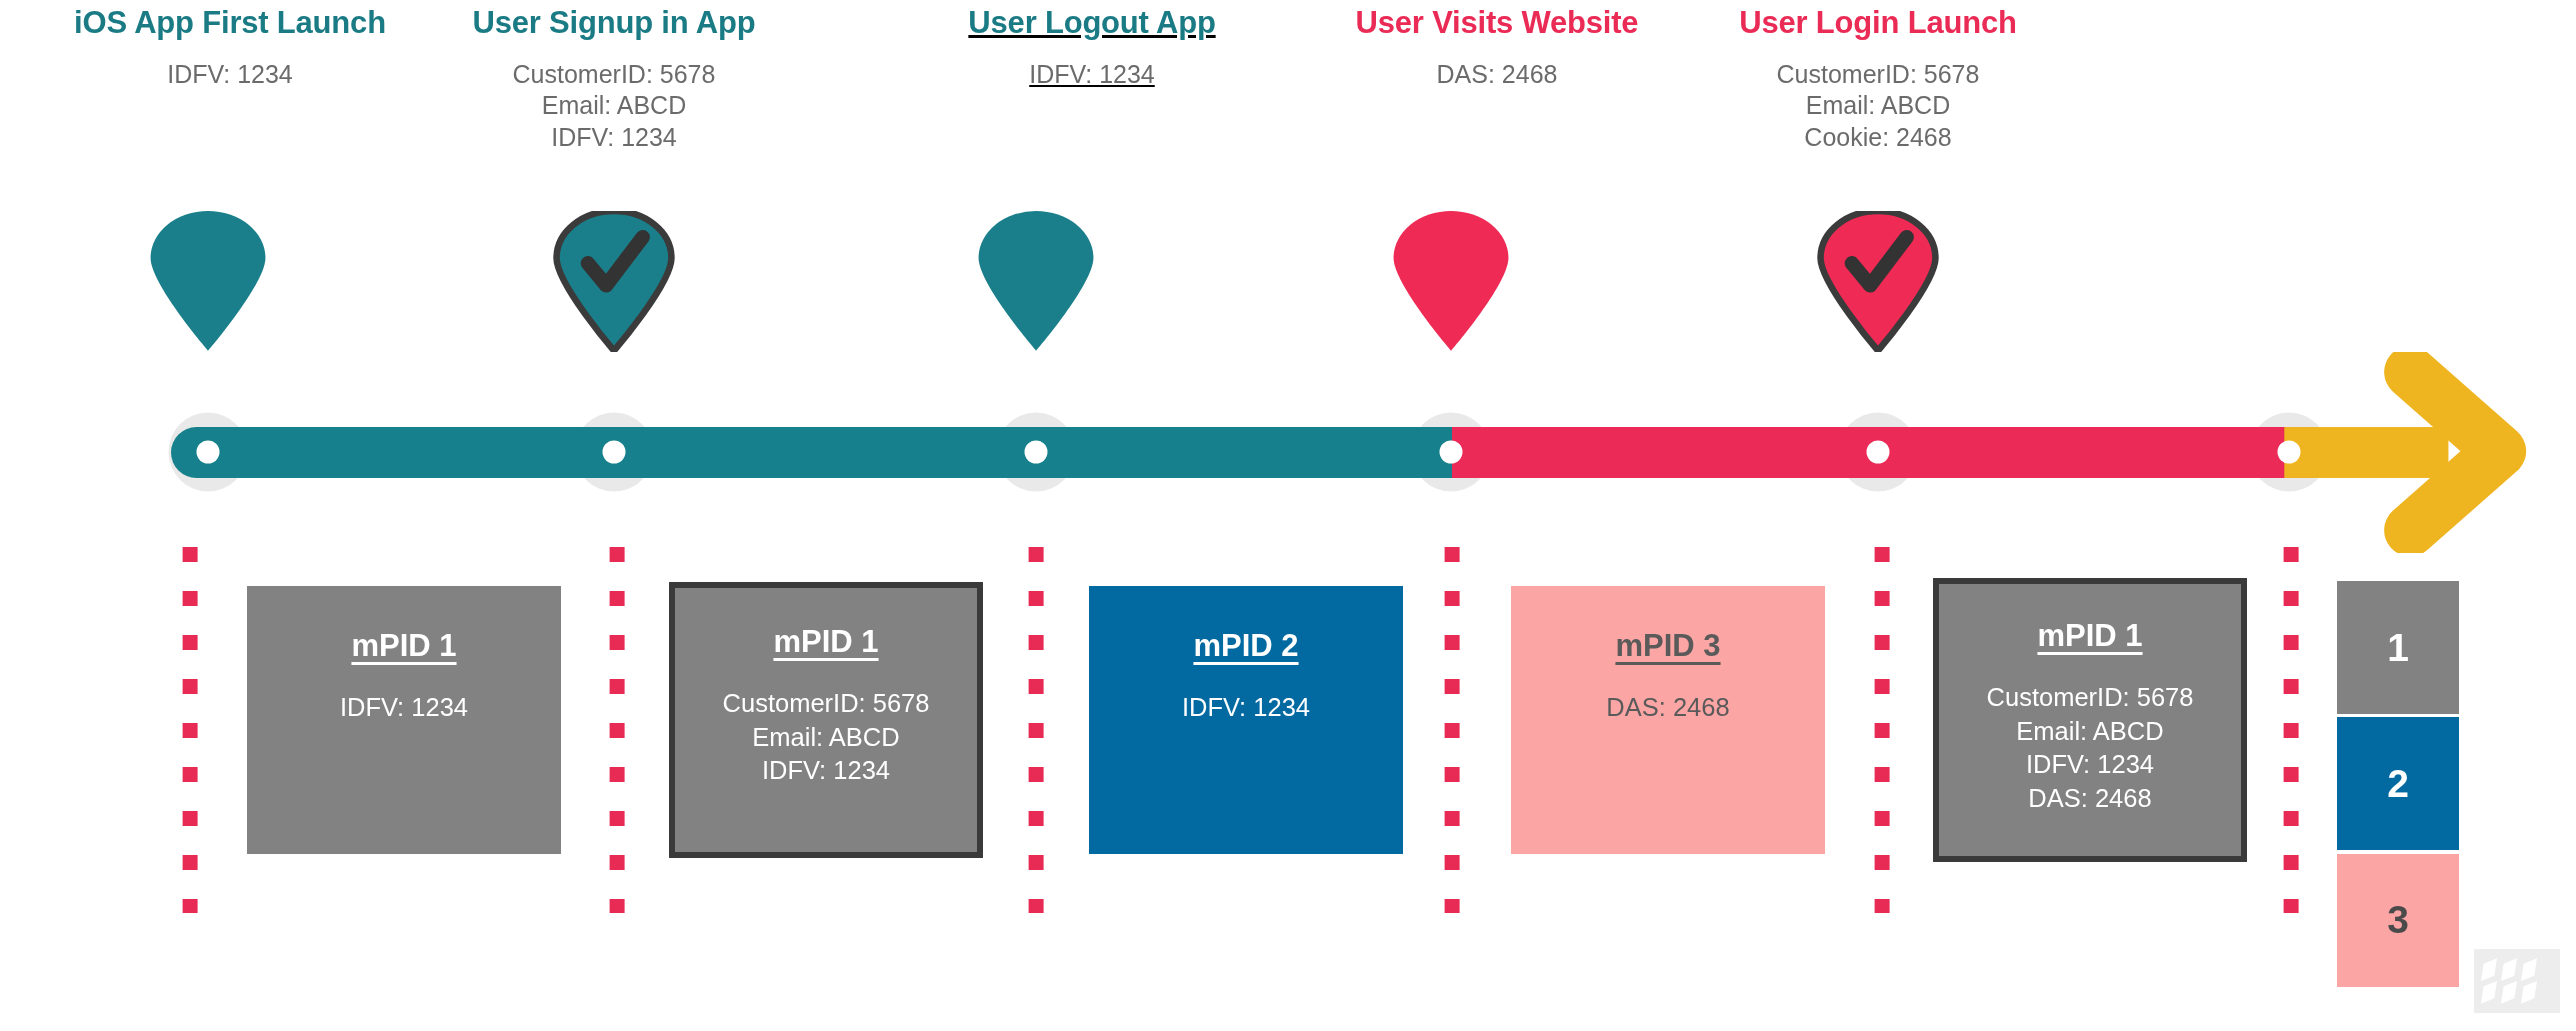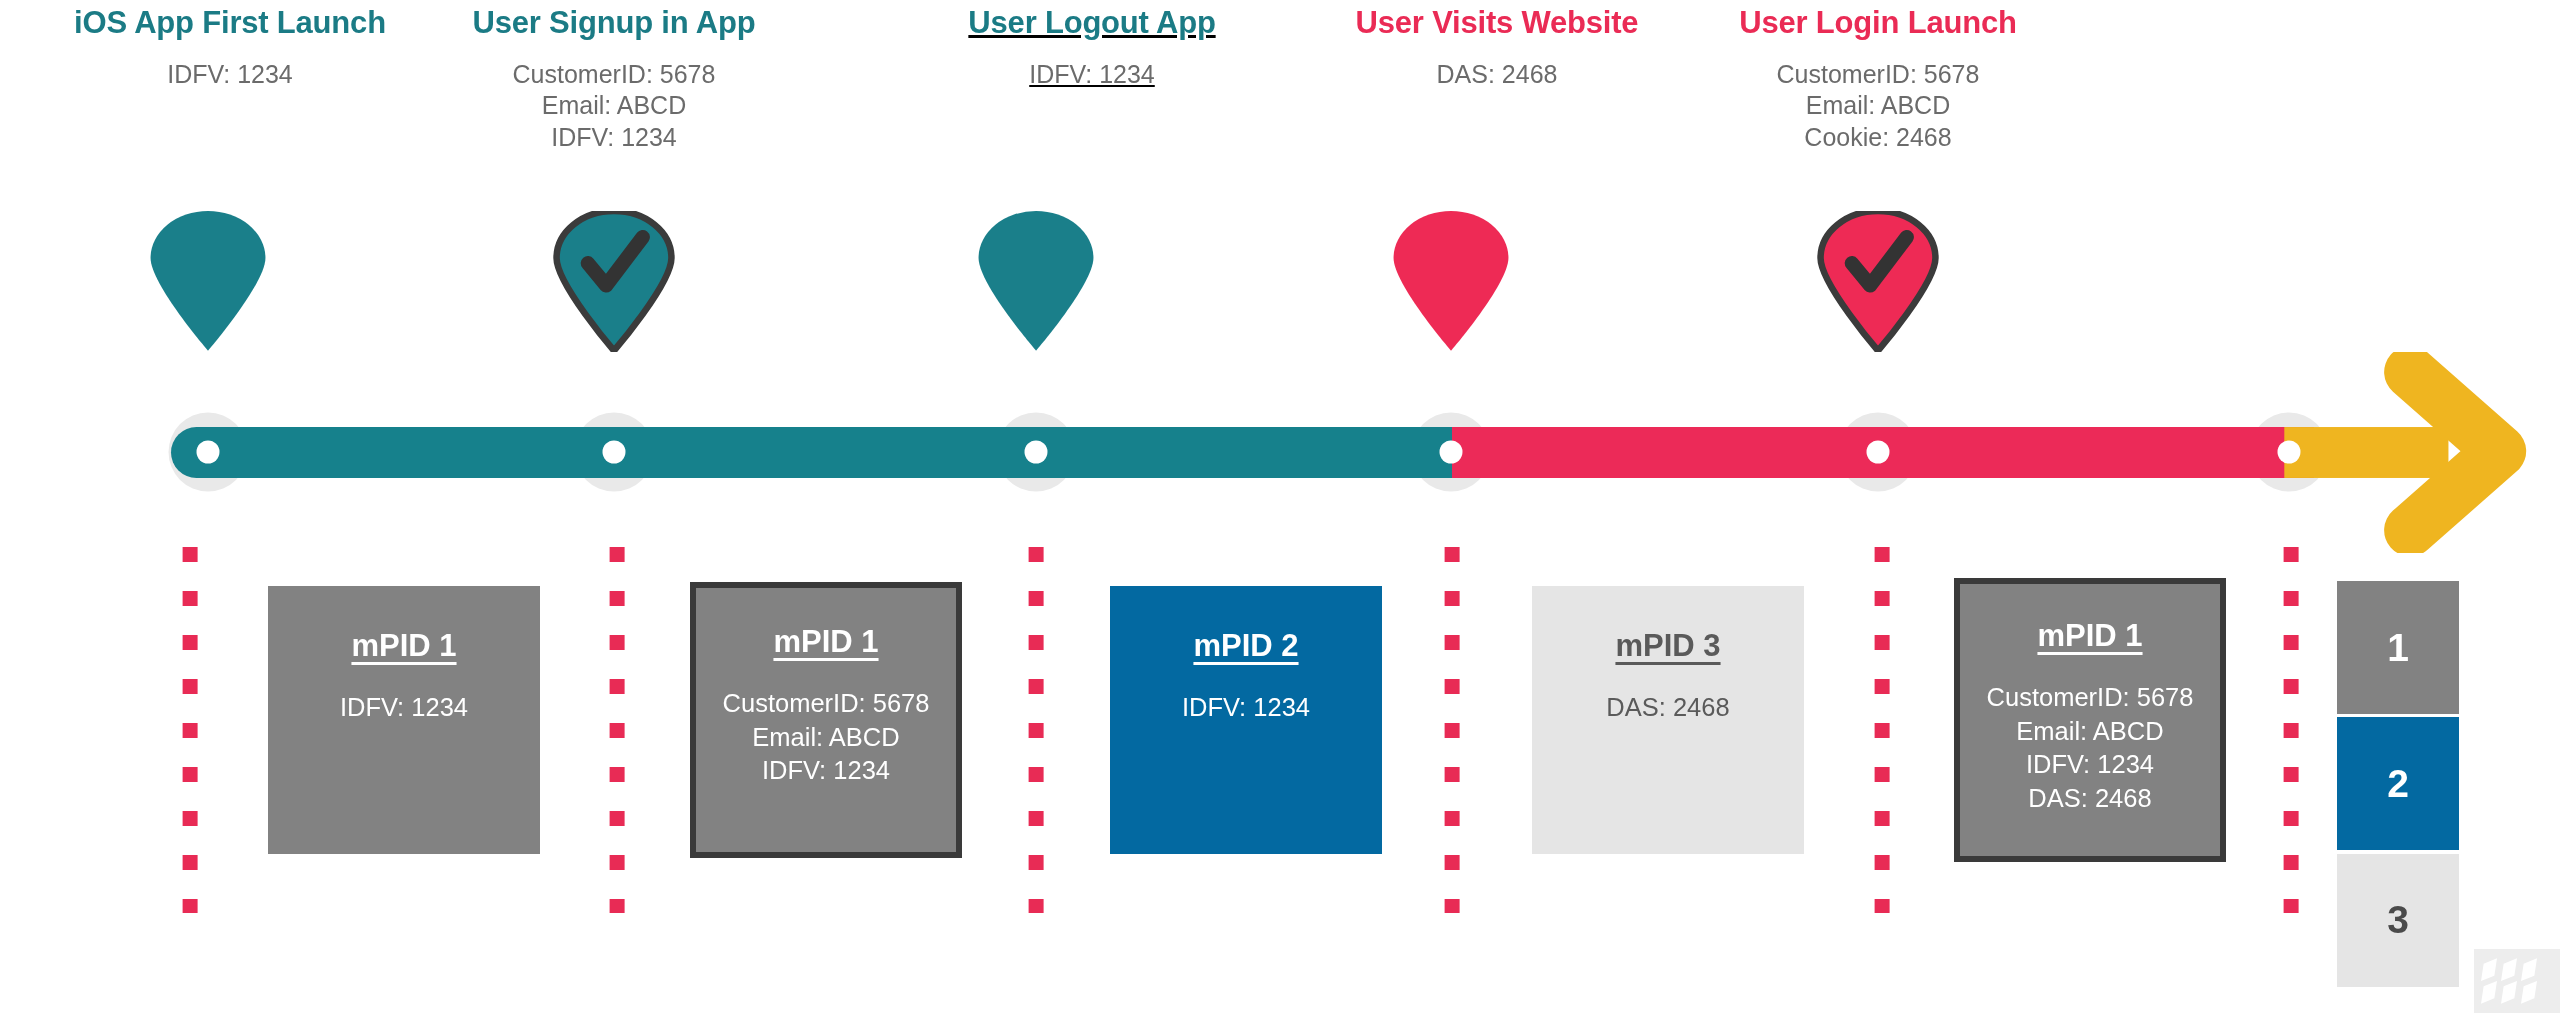--- a/index.html
+++ b/index.html
@@ -108,21 +108,21 @@
     transform: translateX(-50%);
     background-image: linear-gradient(to bottom, #e82b55 0 14.8px, transparent 14.8px 44px);
     background-size: 14.8px 44px;
     background-repeat: repeat-y;
   }
 
   
   .mpid-card {
     position: absolute;
     top: 586px;
-    width: 272px;
+    width: 314px;
     height: 268px;
     box-sizing: border-box;
     display: flex;
     flex-direction: column;
     align-items: center;
     transform: translateX(-50%);
   }
   .mpid-card .mpid-title {
     margin-top: 42px;
     font-size: 31px;
@@ -133,21 +133,21 @@
   }
   .mpid-card .mpid-body {
     margin-top: 27px;
     font-size: 25.5px;
     line-height: 1.32;
     text-align: center;
     white-space: pre-line;
   }
   .shade-dark  { background: #828282; color: #ffffff; }
   .shade-mid   { background: #0369a1; color: #ffffff; }
-  .shade-light { background: #e5e5e5; color: #5a5a5a; }
+  .shade-light { background: #fca5a5; color: #5a5a5a; }
   .bordered { border: 6px solid #3a3a3a; }
 
   
   .legend {
     position: absolute;
     left: 2337px;
     top: 581px;
     width: 122px;
   }
   .legend-cell {

